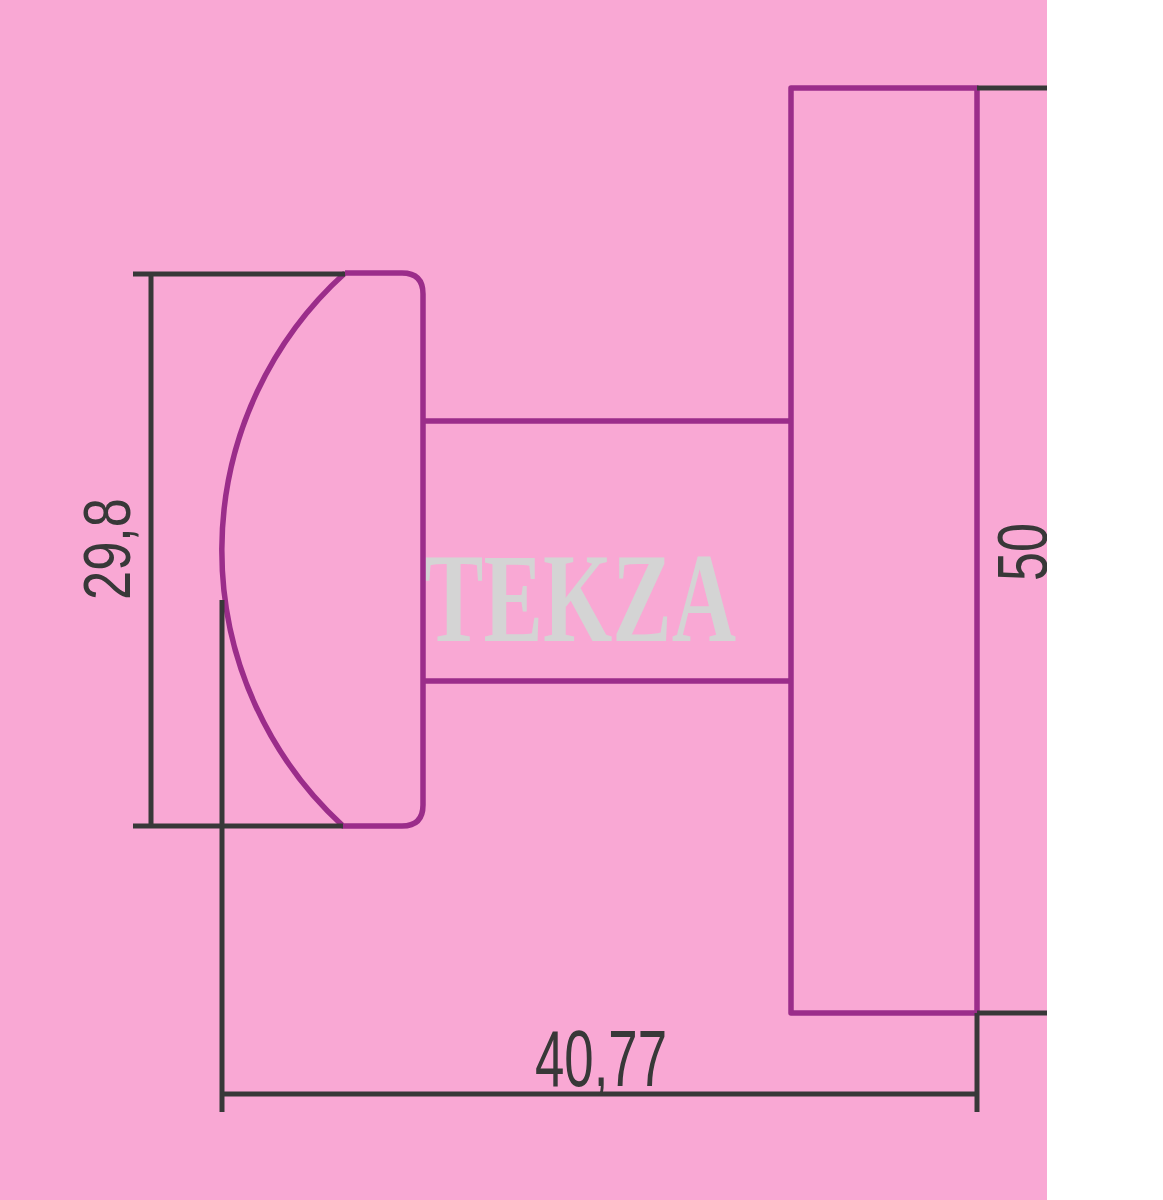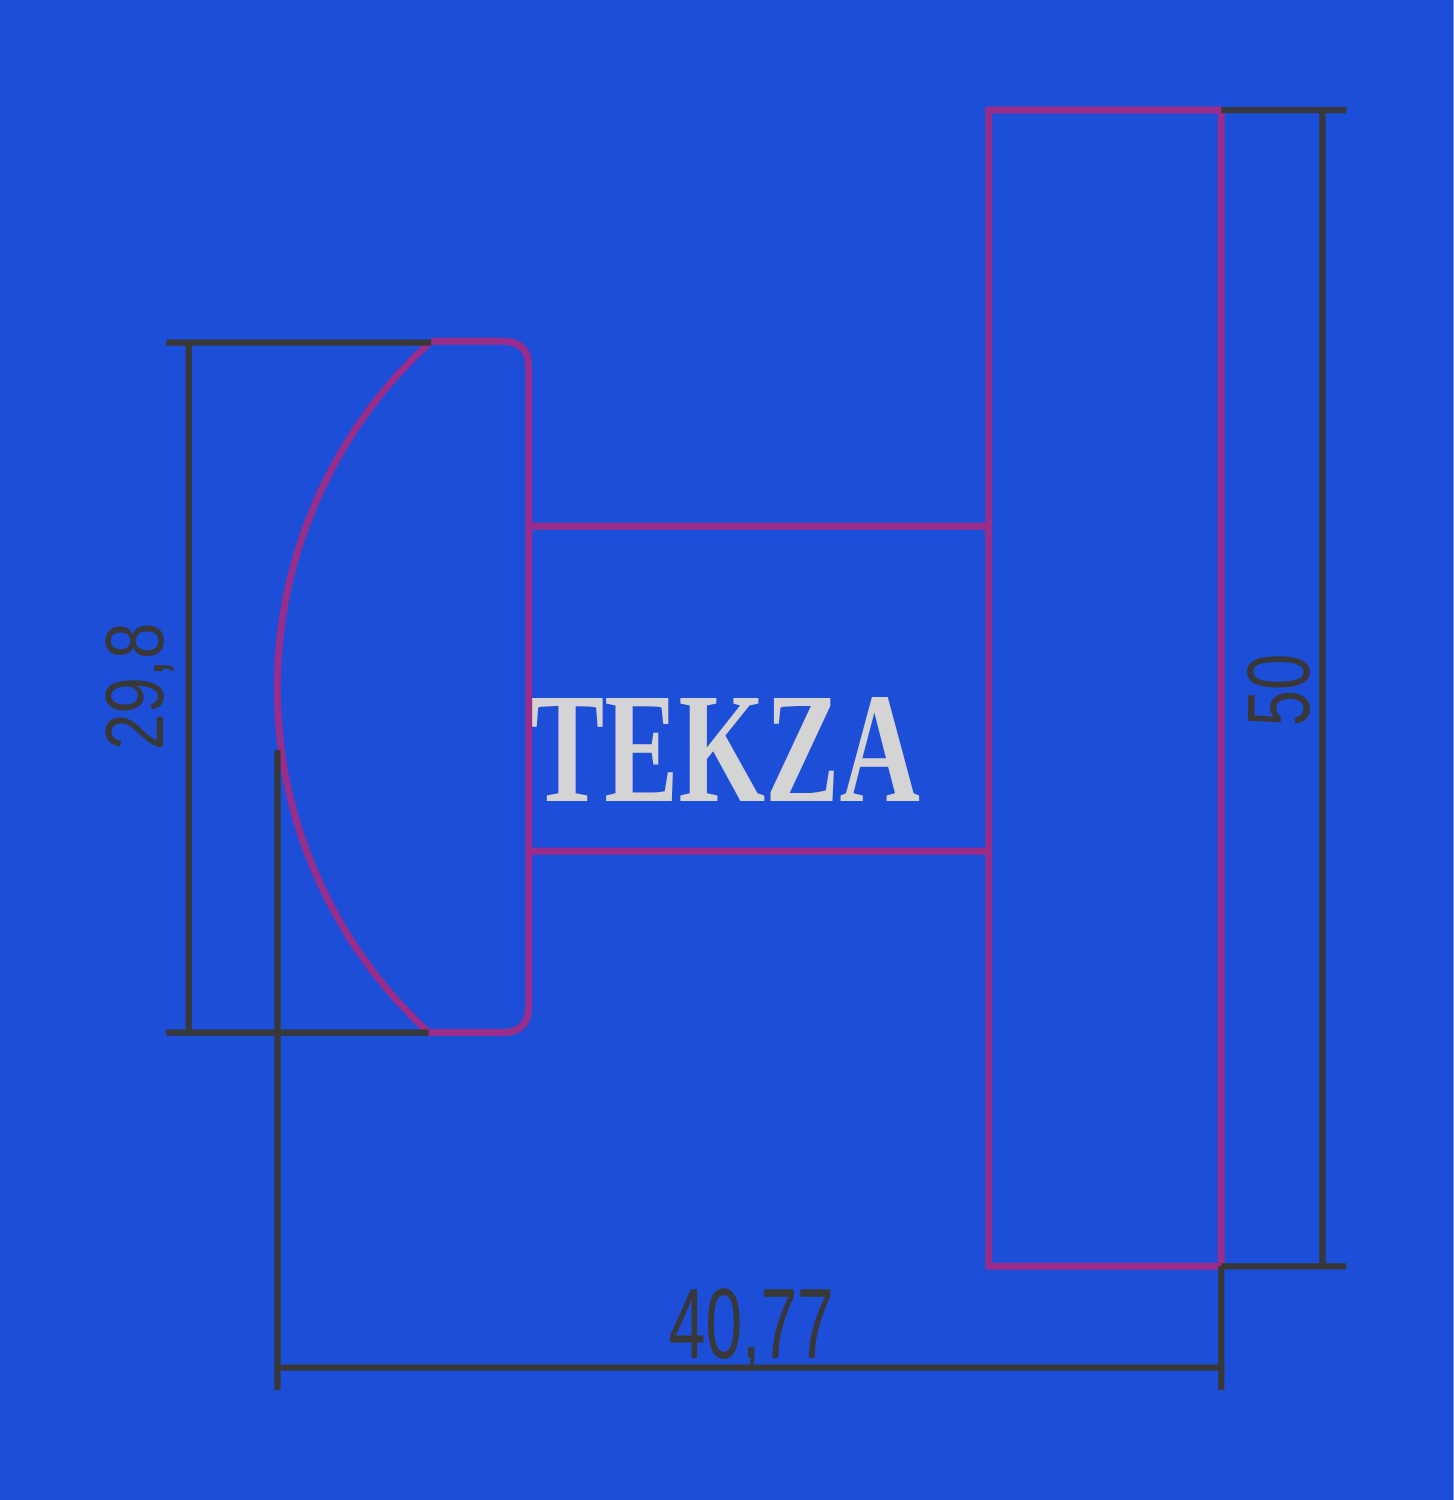--- a/index.html
+++ b/index.html
@@ -2,23 +2,23 @@
 <html><head>
 <meta charset="utf-8">
 <style>
   html, body {
     margin: 0;
     padding: 0;
     background: #ffffff;
   }
   .page {
     position: relative;
-    width: 1163px;
+    width: 1047px;
     height: 1200px;
-    background: #1d4ed8;
+    background: #f9a8d4;
     overflow: hidden;
     font-family: "Liberation Sans", sans-serif;
   }
   svg text {
     user-select: none;
   }
   .dim-line {
     stroke: #383838;
     stroke-width: 5;
     fill: none;

